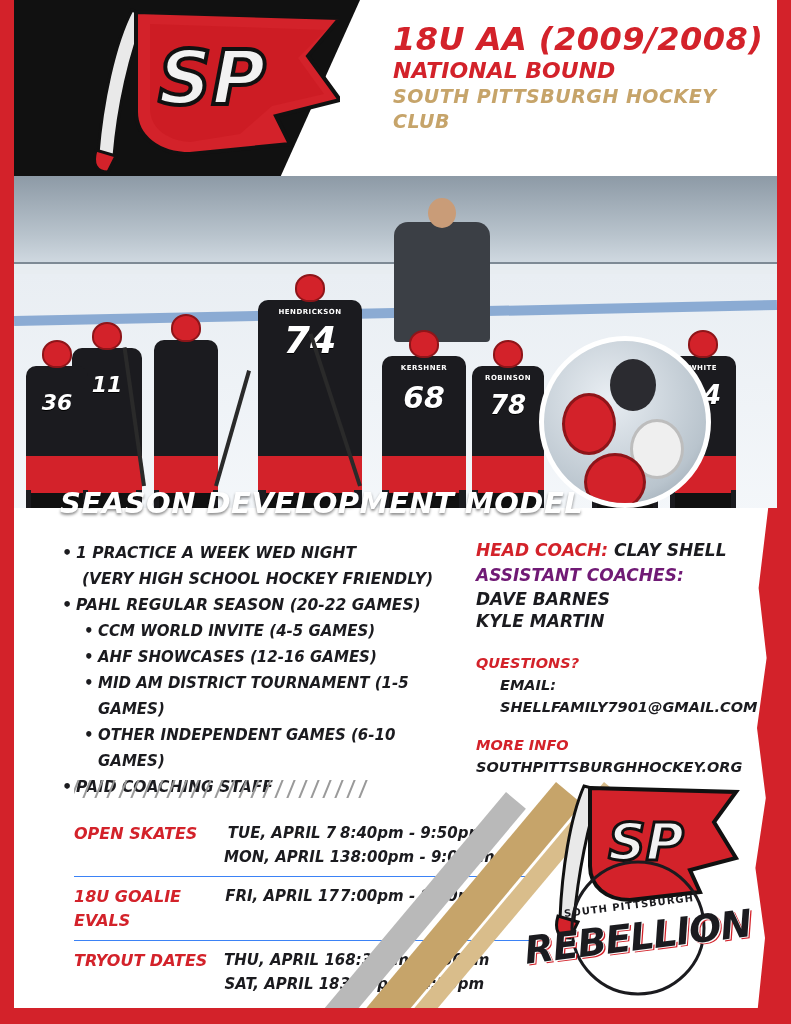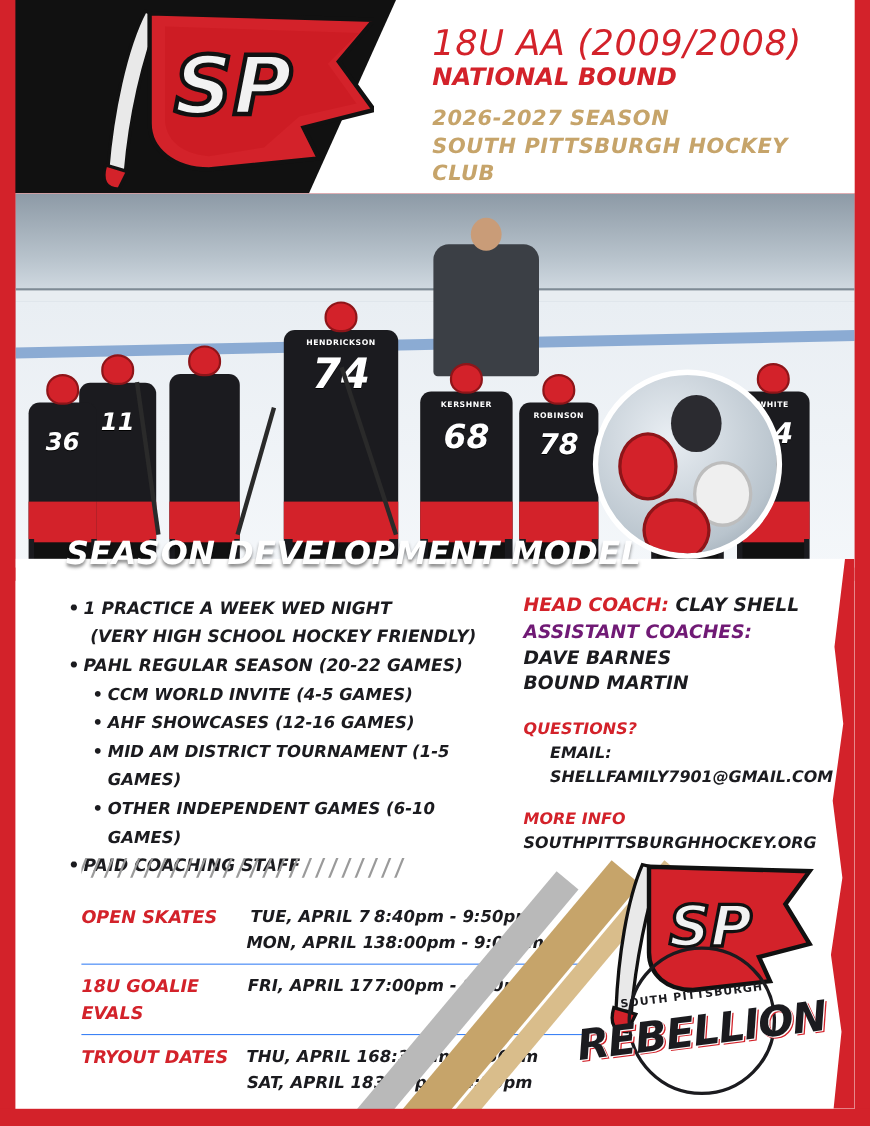--- a/index.html
+++ b/index.html
@@ -34,21 +34,21 @@
   .logo-wrap {
     position:absolute; left:40px; top:4px; width:300px; height:172px;
   }
   .logo-wrap svg { display:block; }
 
   .header-text {
     position:absolute; left:393px; top:22px; width:380px;
   }
   .hdr-title {
     font-family:"DejaVu Sans", sans-serif;
-    font-weight:normal; font-style:italic;
+    font-weight:bold; font-style:italic;
     font-size:32px; line-height:34px;
     letter-spacing:0.5px;
     color:#d3222a;
     white-space:nowrap;
   }
   .hdr-sub {
     font-family:"DejaVu Sans", sans-serif;
     font-weight:bold; font-style:italic;
     font-size:22px; line-height:26px;
     color:#d3222a;
@@ -337,21 +337,20 @@
         <path d="M96 8 L300 14 L268 52 L300 96 L236 112 L250 140 L150 150 C118 150 96 132 96 108 Z" fill="#d3222a" stroke="#111" stroke-width="4"></path>
         <path d="M110 20 L286 26 L258 54 L284 90 L232 102 L200 130 L150 138 C124 136 110 122 110 104 Z" fill="#c8171f" opacity=".55"></path>
 
         <text x="172" y="100" font-family="DejaVu Sans, sans-serif" font-size="74" font-weight="bold" font-style="italic" fill="#f2f2f2" stroke="#111" stroke-width="4" text-anchor="middle">SP</text>
       </svg>
     </div>
 
     <div class="header-text">
       <div class="hdr-title">18U AA (2009/2008)</div>
       <div class="hdr-sub">NATIONAL BOUND</div>
-      <div class="hdr-season">2026-2027 SEASON</div>
       <div class="hdr-club">SOUTH PITTSBURGH HOCKEY CLUB</div>
     </div>
   </div>
 
   <div class="photo-band">
     <div class="photo">
       <div class="rink-boards"></div>
       <div class="rink-stripe"></div>
       <div class="ice"></div>
       <div class="blue-line"></div>
@@ -439,21 +438,21 @@
       <div class="bullet-l1">PAID COACHING STAFF</div>
     </div>
 
     <div class="col-right">
       <div class="coach-line">
         <span class="lbl-red">HEAD COACH:</span>
         <span>CLAY SHELL</span>
       </div>
       <div class="assist-label">ASSISTANT COACHES:</div>
       <div class="assist-name">DAVE BARNES</div>
-      <div class="assist-name">BOUND MARTIN</div>
+      <div class="assist-name">KYLE MARTIN</div>
 
       <div class="q-label">QUESTIONS?</div>
       <div class="q-email">EMAIL: SHELLFAMILY7901@GMAIL.COM</div>
 
       <div class="more-label">MORE INFO</div>
       <div class="more-url">SOUTHPITTSBURGHHOCKEY.ORG</div>
     </div>
 
     <div class="hatch">
       <i style="left:0px"></i>

